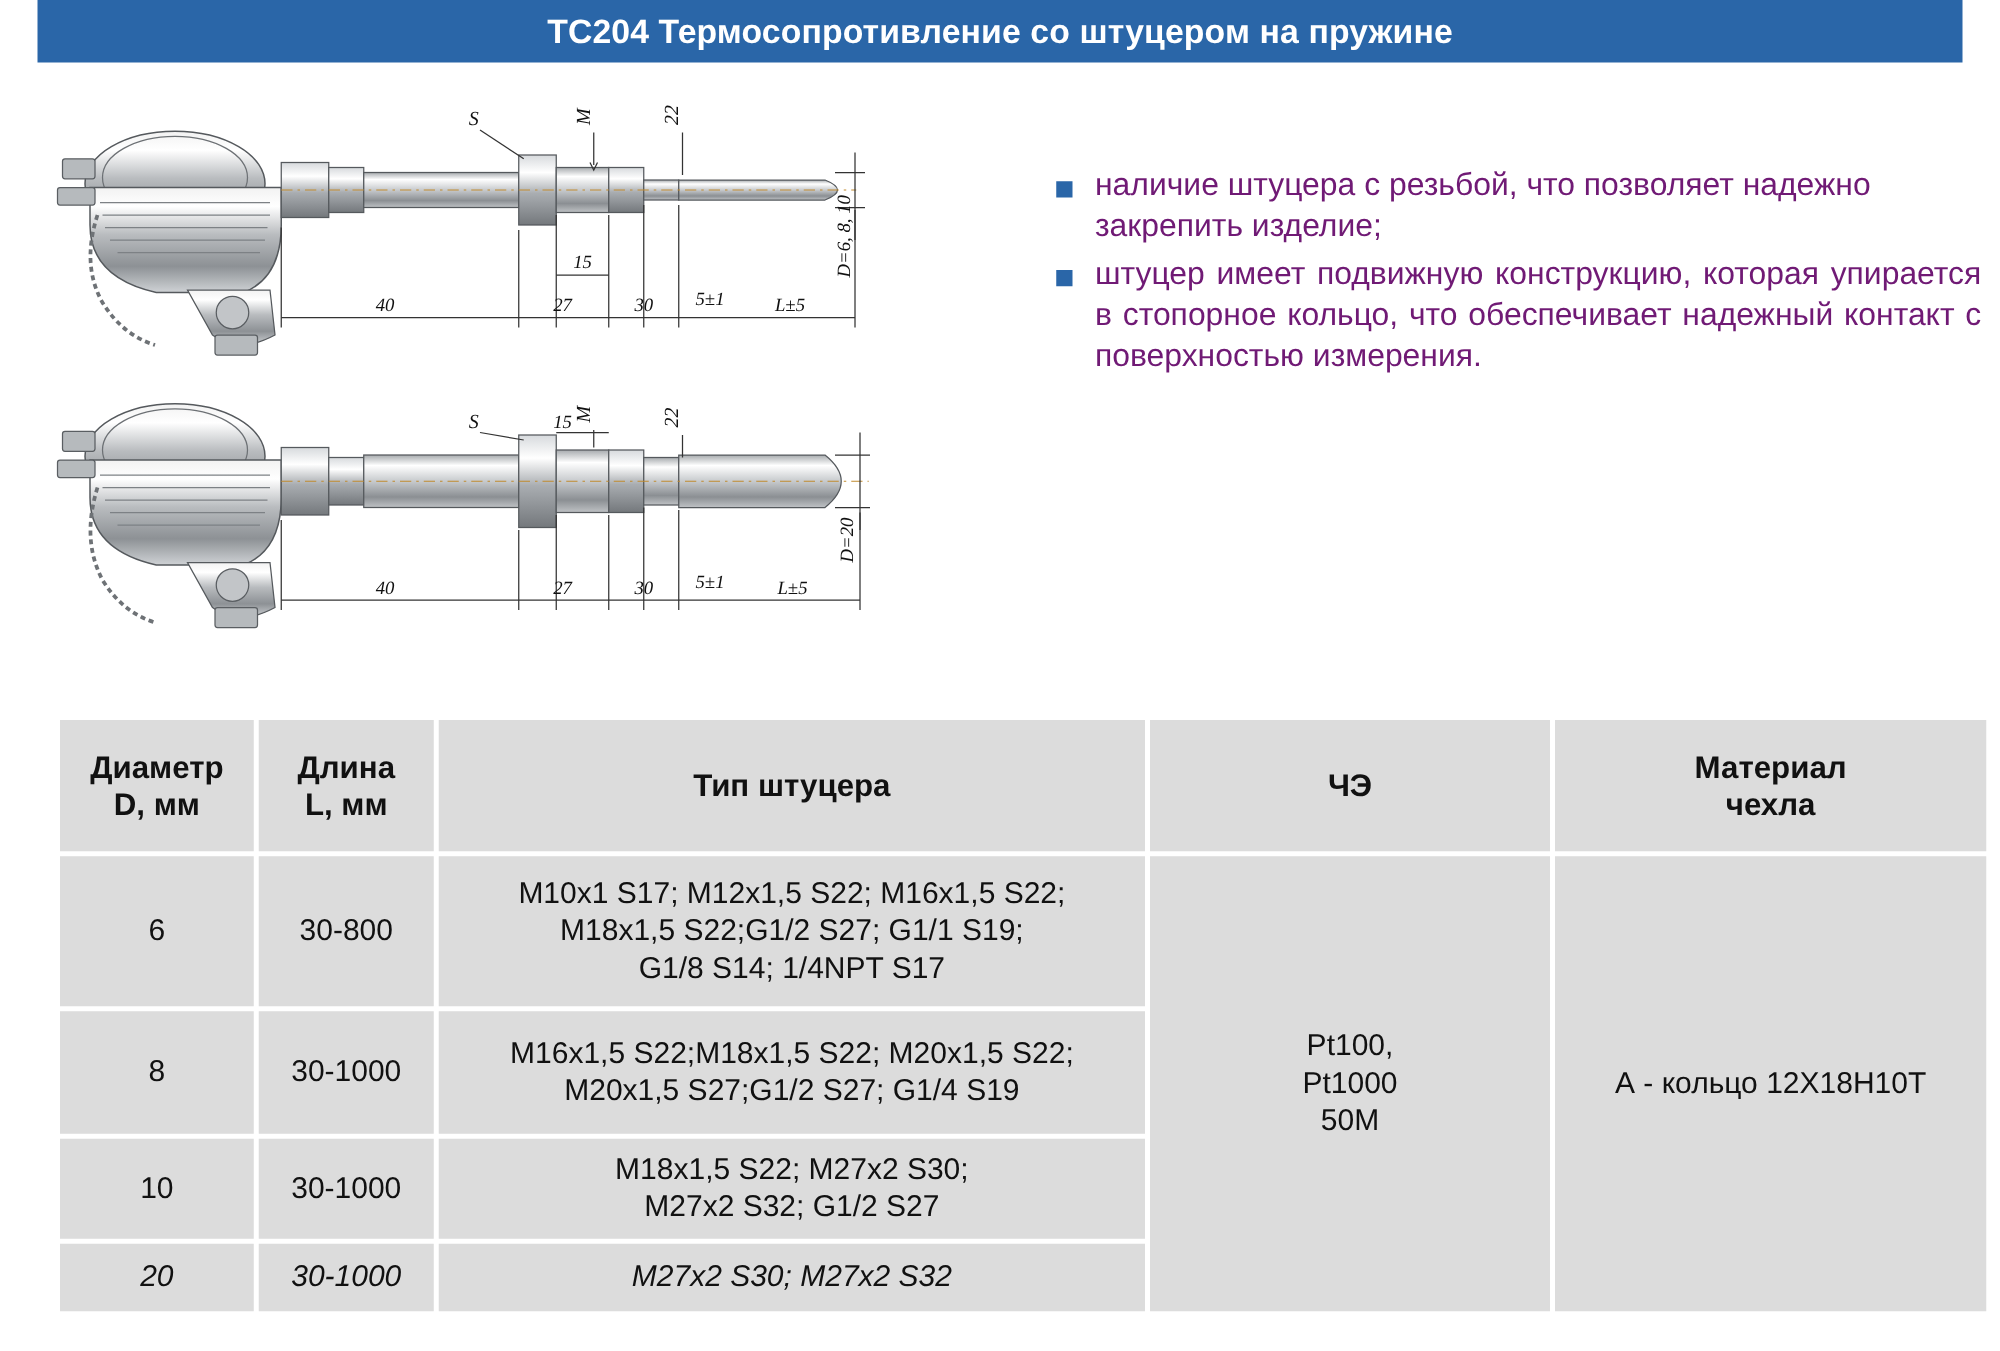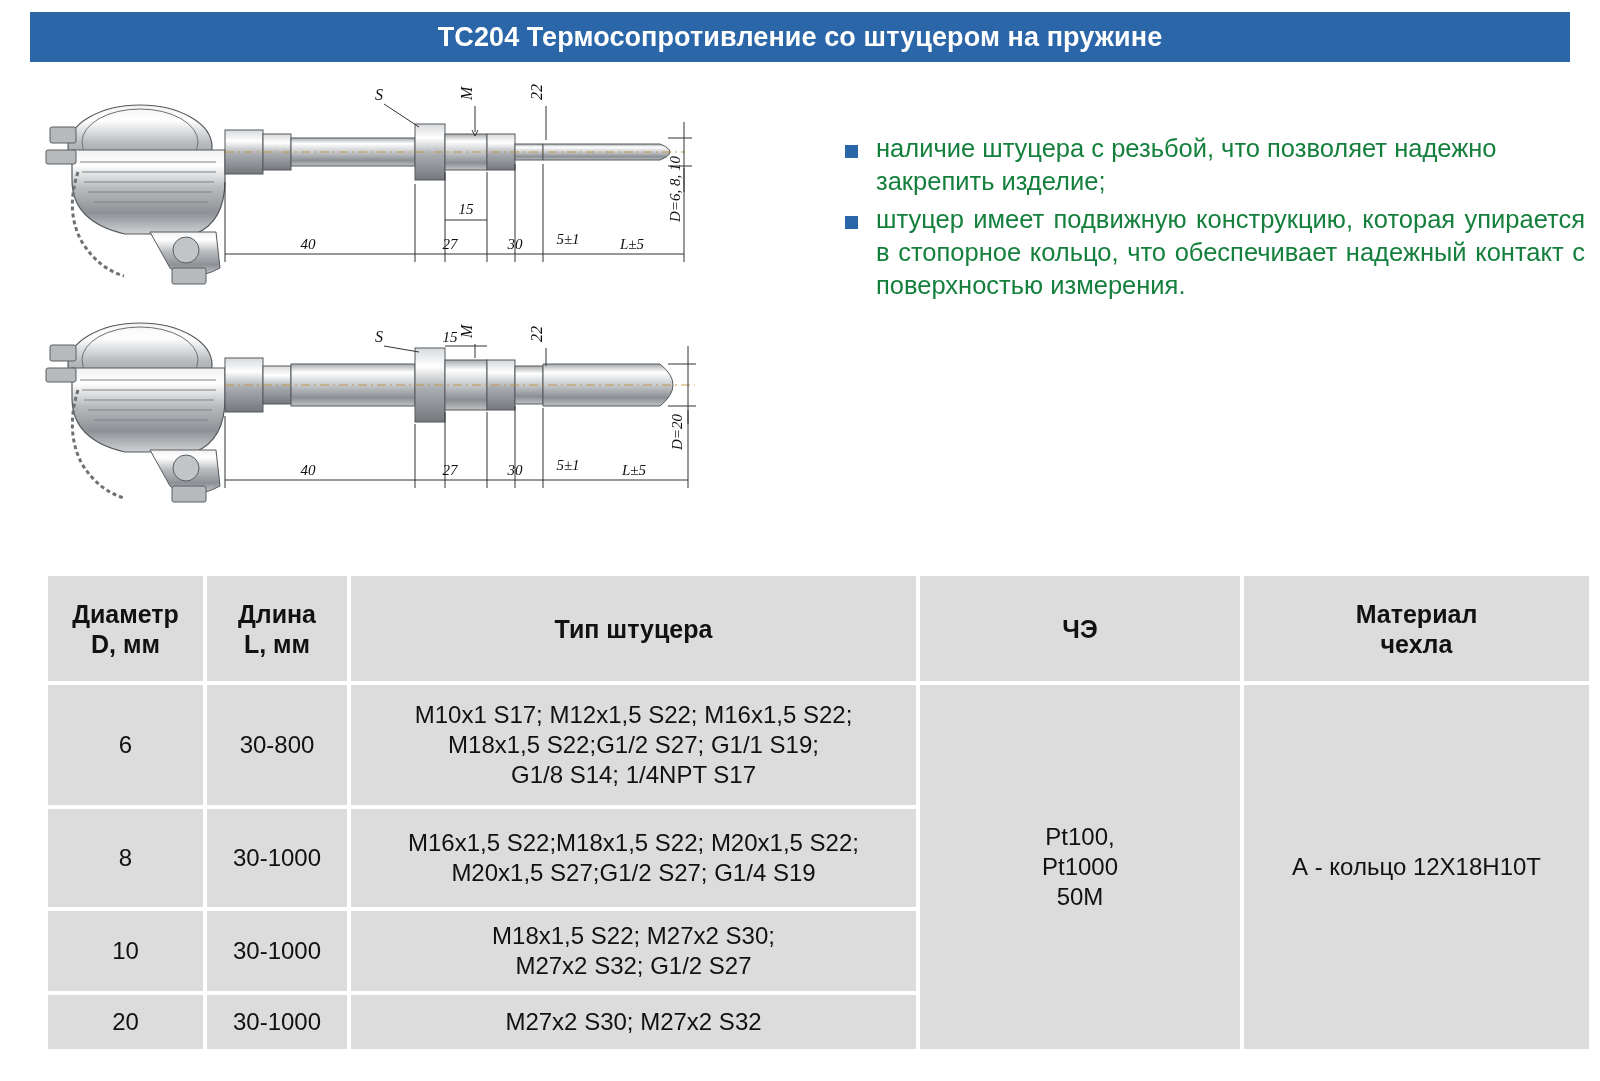--- a/index.html
+++ b/index.html
@@ -14,21 +14,21 @@
     font-family: "Liberation Sans", sans-serif;
     color: #111111;
     position: relative;
     overflow: hidden;
   }
 
   
   .header-bar {
     position: absolute;
     left: 30px;
-    top: 12px;
+    top: 0;
     width: 1540px;
     height: 50px;
     background: #2a66a8;
     display: flex;
     align-items: center;
     justify-content: center;
   }
   .header-bar .title {
     color: #ffffff;
     font-size: 27px;
@@ -79,21 +79,21 @@
     width: 13px;
     height: 13px;
     background: #2a66a8;
     margin-top: 13px;
     margin-right: 18px;
     flex: 0 0 13px;
   }
   .feature .text {
     font-size: 25.5px;
     line-height: 1.28;
-    color: #15803d;
+    color: #701a75;
   }
   .feature.justify .text { text-align: justify; }
 
   
   .spec-table {
     position: absolute;
     left: 44px;
     top: 572px;
     width: 1540px;
     border-collapse: separate;
@@ -116,21 +116,21 @@
   }
   .col-d { width: 155px; }
   .col-l { width: 140px; }
   .col-type { width: 565px; }
   .col-ce { width: 320px; }
   .col-mat { width: 345px; }
   .cell-multiline { line-height: 1.25; }
   .row-h-1 td { height: 120px; }
   .row-h-2 td { height: 98px; }
   .row-h-3 td { height: 80px; }
-  .row-h-4 td { height: 54px; }
+  .row-h-4 td { height: 54px; font-style: italic; }
   .head-row th { height: 105px; }
 
   
   .dim-text {
     font-family: "Liberation Serif", serif;
     font-style: italic;
     font-size: 15px;
     fill: #111;
   }
   .lbl-text {

